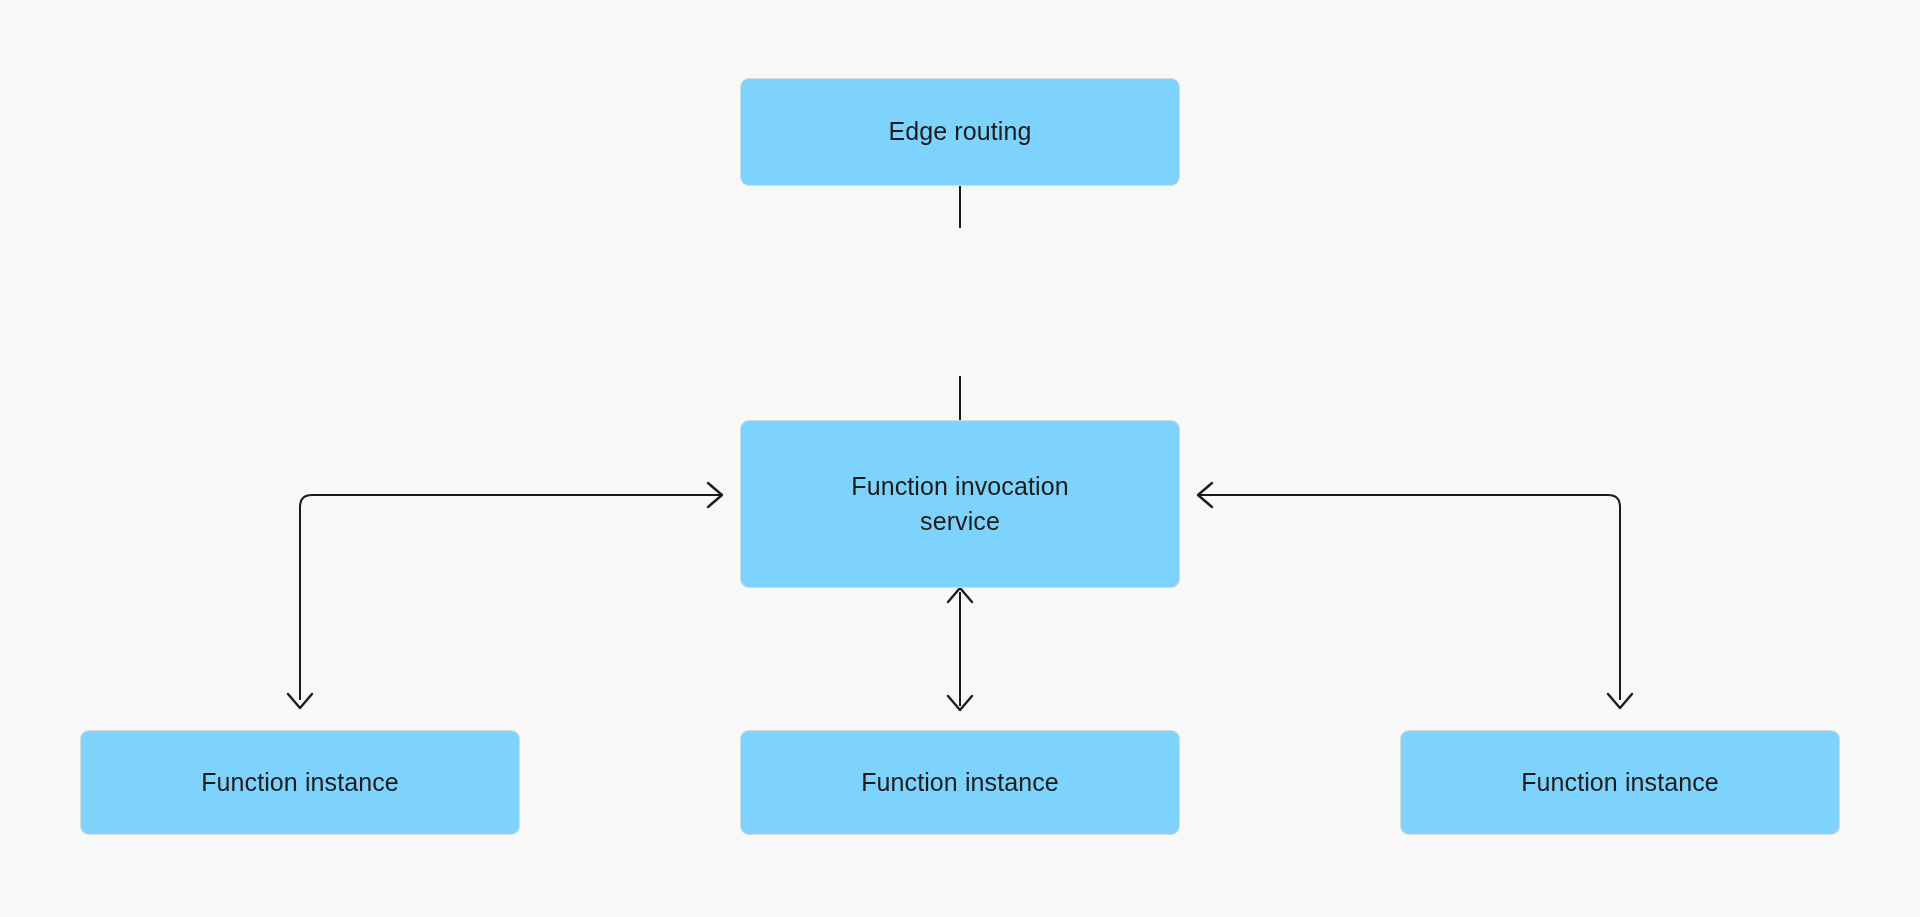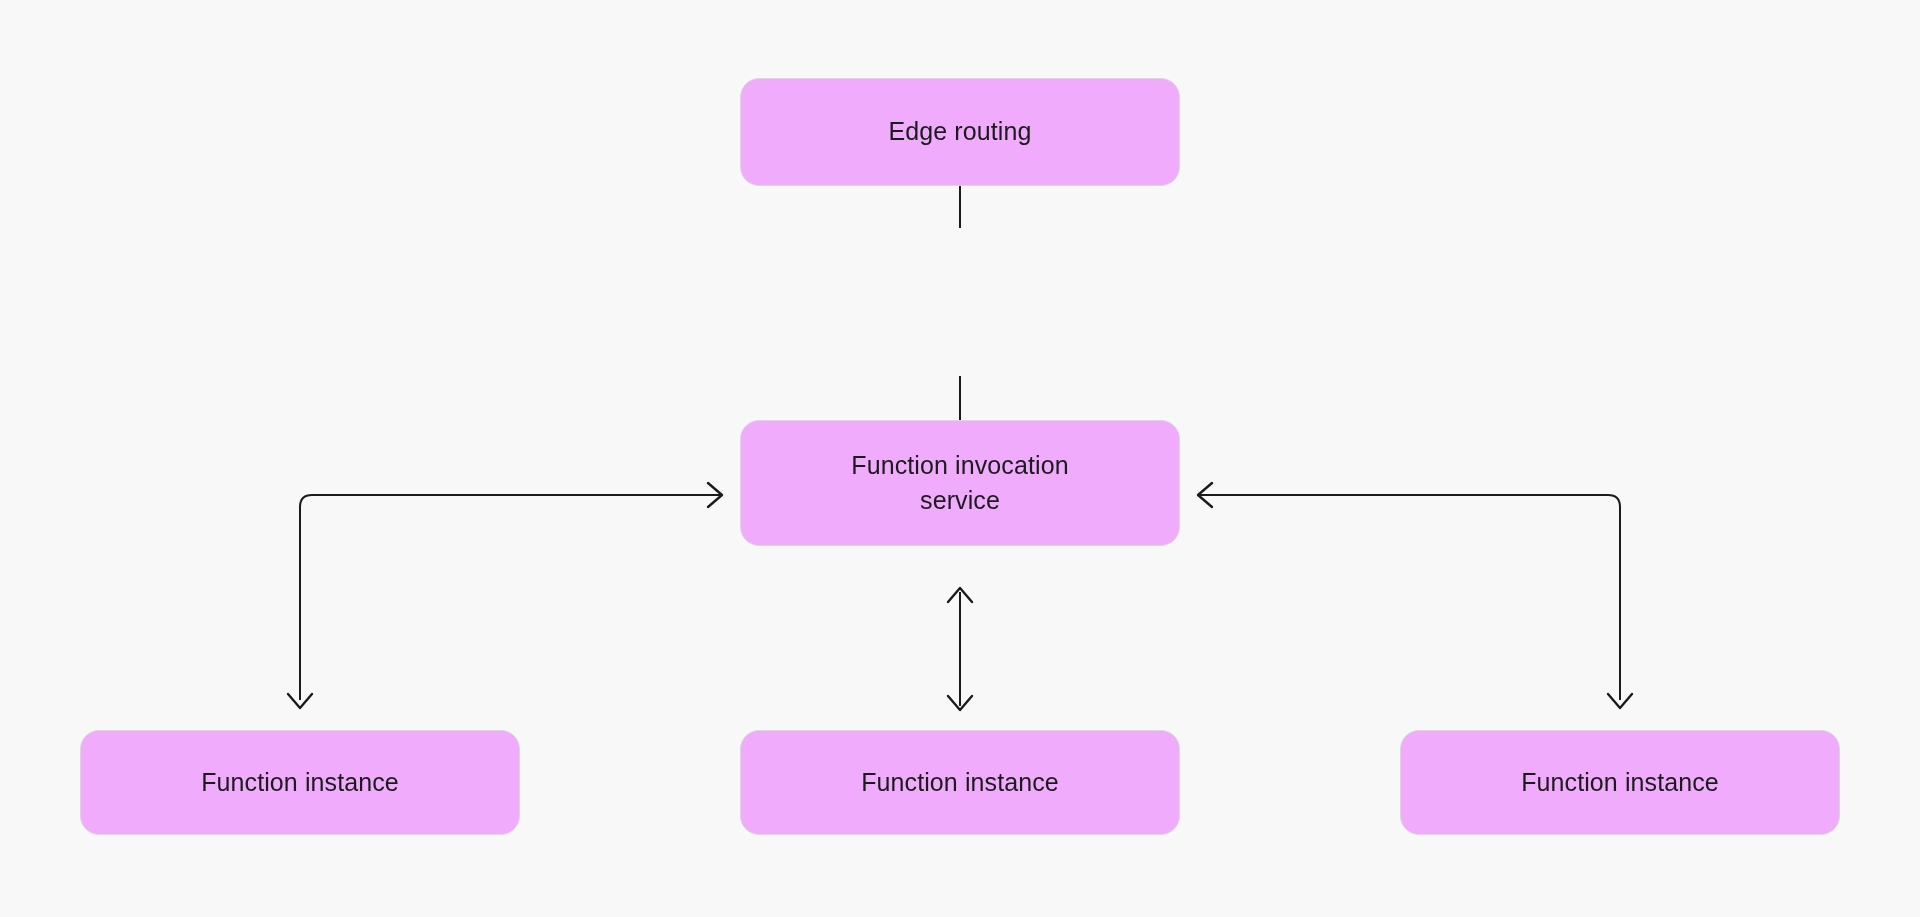--- a/index.html
+++ b/index.html
@@ -28,23 +28,23 @@
     left: 0;
     top: 0;
     width: 1920px;
     height: 917px;
     pointer-events: none;
   }
 
   .node {
     position: absolute;
     box-sizing: border-box;
-    background: #f0abfc;
+    background: #7dd3fc;
     border: 1px solid #d9d9d9;
-    border-radius: 19px;
+    border-radius: 9px;
     display: flex;
     align-items: center;
     justify-content: center;
     text-align: center;
     z-index: 2;
   }
 
   .node-label {
     font-size: 25px;
     line-height: 1.42;
@@ -65,21 +65,21 @@
   #node-function-load-balancer {
     left: 740px;
     top: 228px;
     width: 440px;
     height: 148px;
   }
   #node-function-invocation-service {
     left: 740px;
     top: 420px;
     width: 440px;
-    height: 126px;
+    height: 168px;
   }
 
   
   #node-function-instance-left {
     left: 80px;
     top: 730px;
     width: 440px;
     height: 105px;
   }
   #node-function-instance-center {

